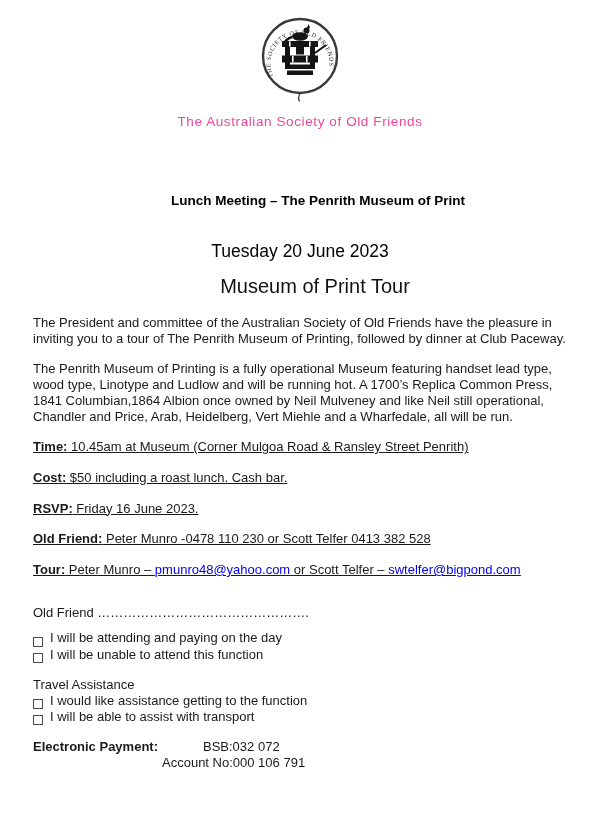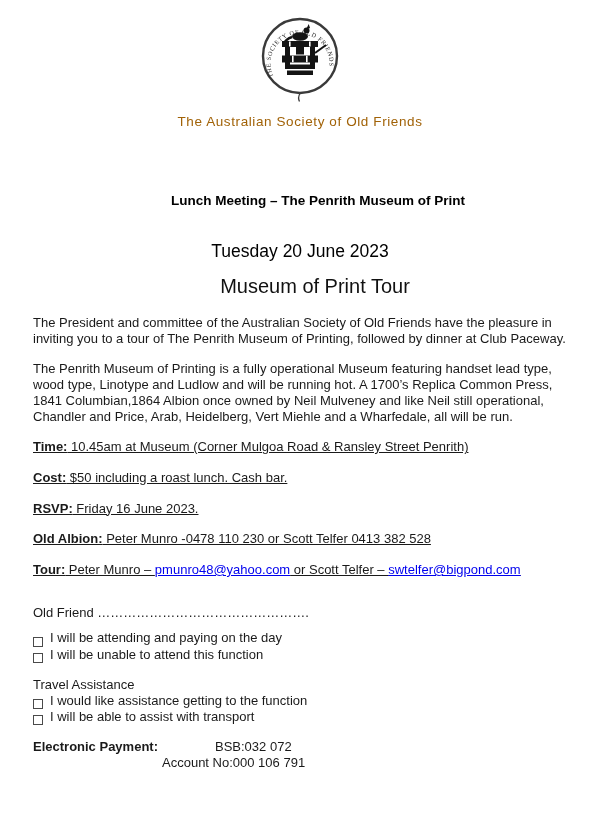--- a/index.html
+++ b/index.html
@@ -8,21 +8,21 @@
     font-family:"Liberation Sans","DejaVu Sans",sans-serif;
     color:#1a1a1a;
     -webkit-font-smoothing:antialiased;
   }
   .page{width:600px;height:817px;overflow:hidden;background:#fff;}
 
   
   .logo-wrap{padding-top:14px;text-align:center;}
   .org-name{
     margin-top:6px;text-align:center;
-    font-size:13.5px;letter-spacing:0.6px;color:#a16207;
+    font-size:13.5px;letter-spacing:0.6px;color:#ec4899;
   }
 
   
   .heading{
     margin-top:64px;text-align:center;
     font-size:13.5px;font-weight:bold;color:#000;padding-left:36px;
   }
   .date-heading{
     margin-top:33px;text-align:center;
     font-size:17.5px;font-weight:normal;color:#000;
@@ -48,21 +48,21 @@
   .cbx{
     display:inline-block;width:8px;height:8px;
     border:1px solid #4a4a4a;margin-right:7px;flex:0 0 auto;
     background:#fff;
   }
   .travel-heading{margin-top:14px;line-height:16.2px;}
 
   
   .payment{margin-top:14px;}
   .pay-line1{position:relative;line-height:16px;}
-  .pay-bsb{position:absolute;left:182px;top:0;}
+  .pay-bsb{position:absolute;left:170px;top:0;}
   .pay-line2{padding-left:129px;line-height:16px;}
 </style>
 </head>
 <body>
 
 <div class="page">
 
   <div class="logo-wrap">
     <svg width="82" height="90" viewBox="0 0 82 90">
       <circle cx="41" cy="42" r="37" fill="none" stroke="#3a3a3a" stroke-width="2.4"></circle>
@@ -108,21 +108,21 @@
     <p>The President and committee of the Australian Society of Old Friends have the pleasure in inviting you to a tour of The Penrith Museum of Printing, followed by dinner at Club Paceway.</p>
 
     <p>The Penrith Museum of Printing is a fully operational Museum featuring handset lead type, wood type, Linotype and Ludlow and will be running hot. A 1700’s Replica Common Press, 1841 Columbian,1864 Albion once owned by Neil Mulveney and like Neil still operational, Chandler and Price, Arab, Heidelberg, Vert Miehle and a Wharfedale, all will be run.</p>
 
     <p class="detail"><span class="lbl">Time:</span><span> 10.45am at Museum (Corner Mulgoa Road &amp; Ransley Street Penrith)</span></p>
 
     <p class="detail"><span class="lbl">Cost:</span><span> $50 including a roast lunch. Cash bar.</span></p>
 
     <p class="detail"><span class="lbl">RSVP:</span><span> Friday 16 June 2023.</span></p>
 
-    <p class="detail"><span class="lbl">Old Albion:</span><span> Peter Munro -0478 110 230 or Scott Telfer 0413 382 528</span></p>
+    <p class="detail"><span class="lbl">Old Friend:</span><span> Peter Munro -0478 110 230 or Scott Telfer 0413 382 528</span></p>
 
     <p class="detail"><span class="lbl">Tour:</span><span> Peter Munro – </span><a class="email-link">pmunro48@yahoo.com</a><span> or Scott Telfer – </span><a class="email-link">swtelfer@bigpond.com</a></p>
 
     <div class="name-line">Old Friend ………………………………………….</div>
 
     <div class="opt-row">
       <span class="cbx"></span>
       <span>I will be attending and paying on the day</span>
     </div>
     <div class="opt-row">

